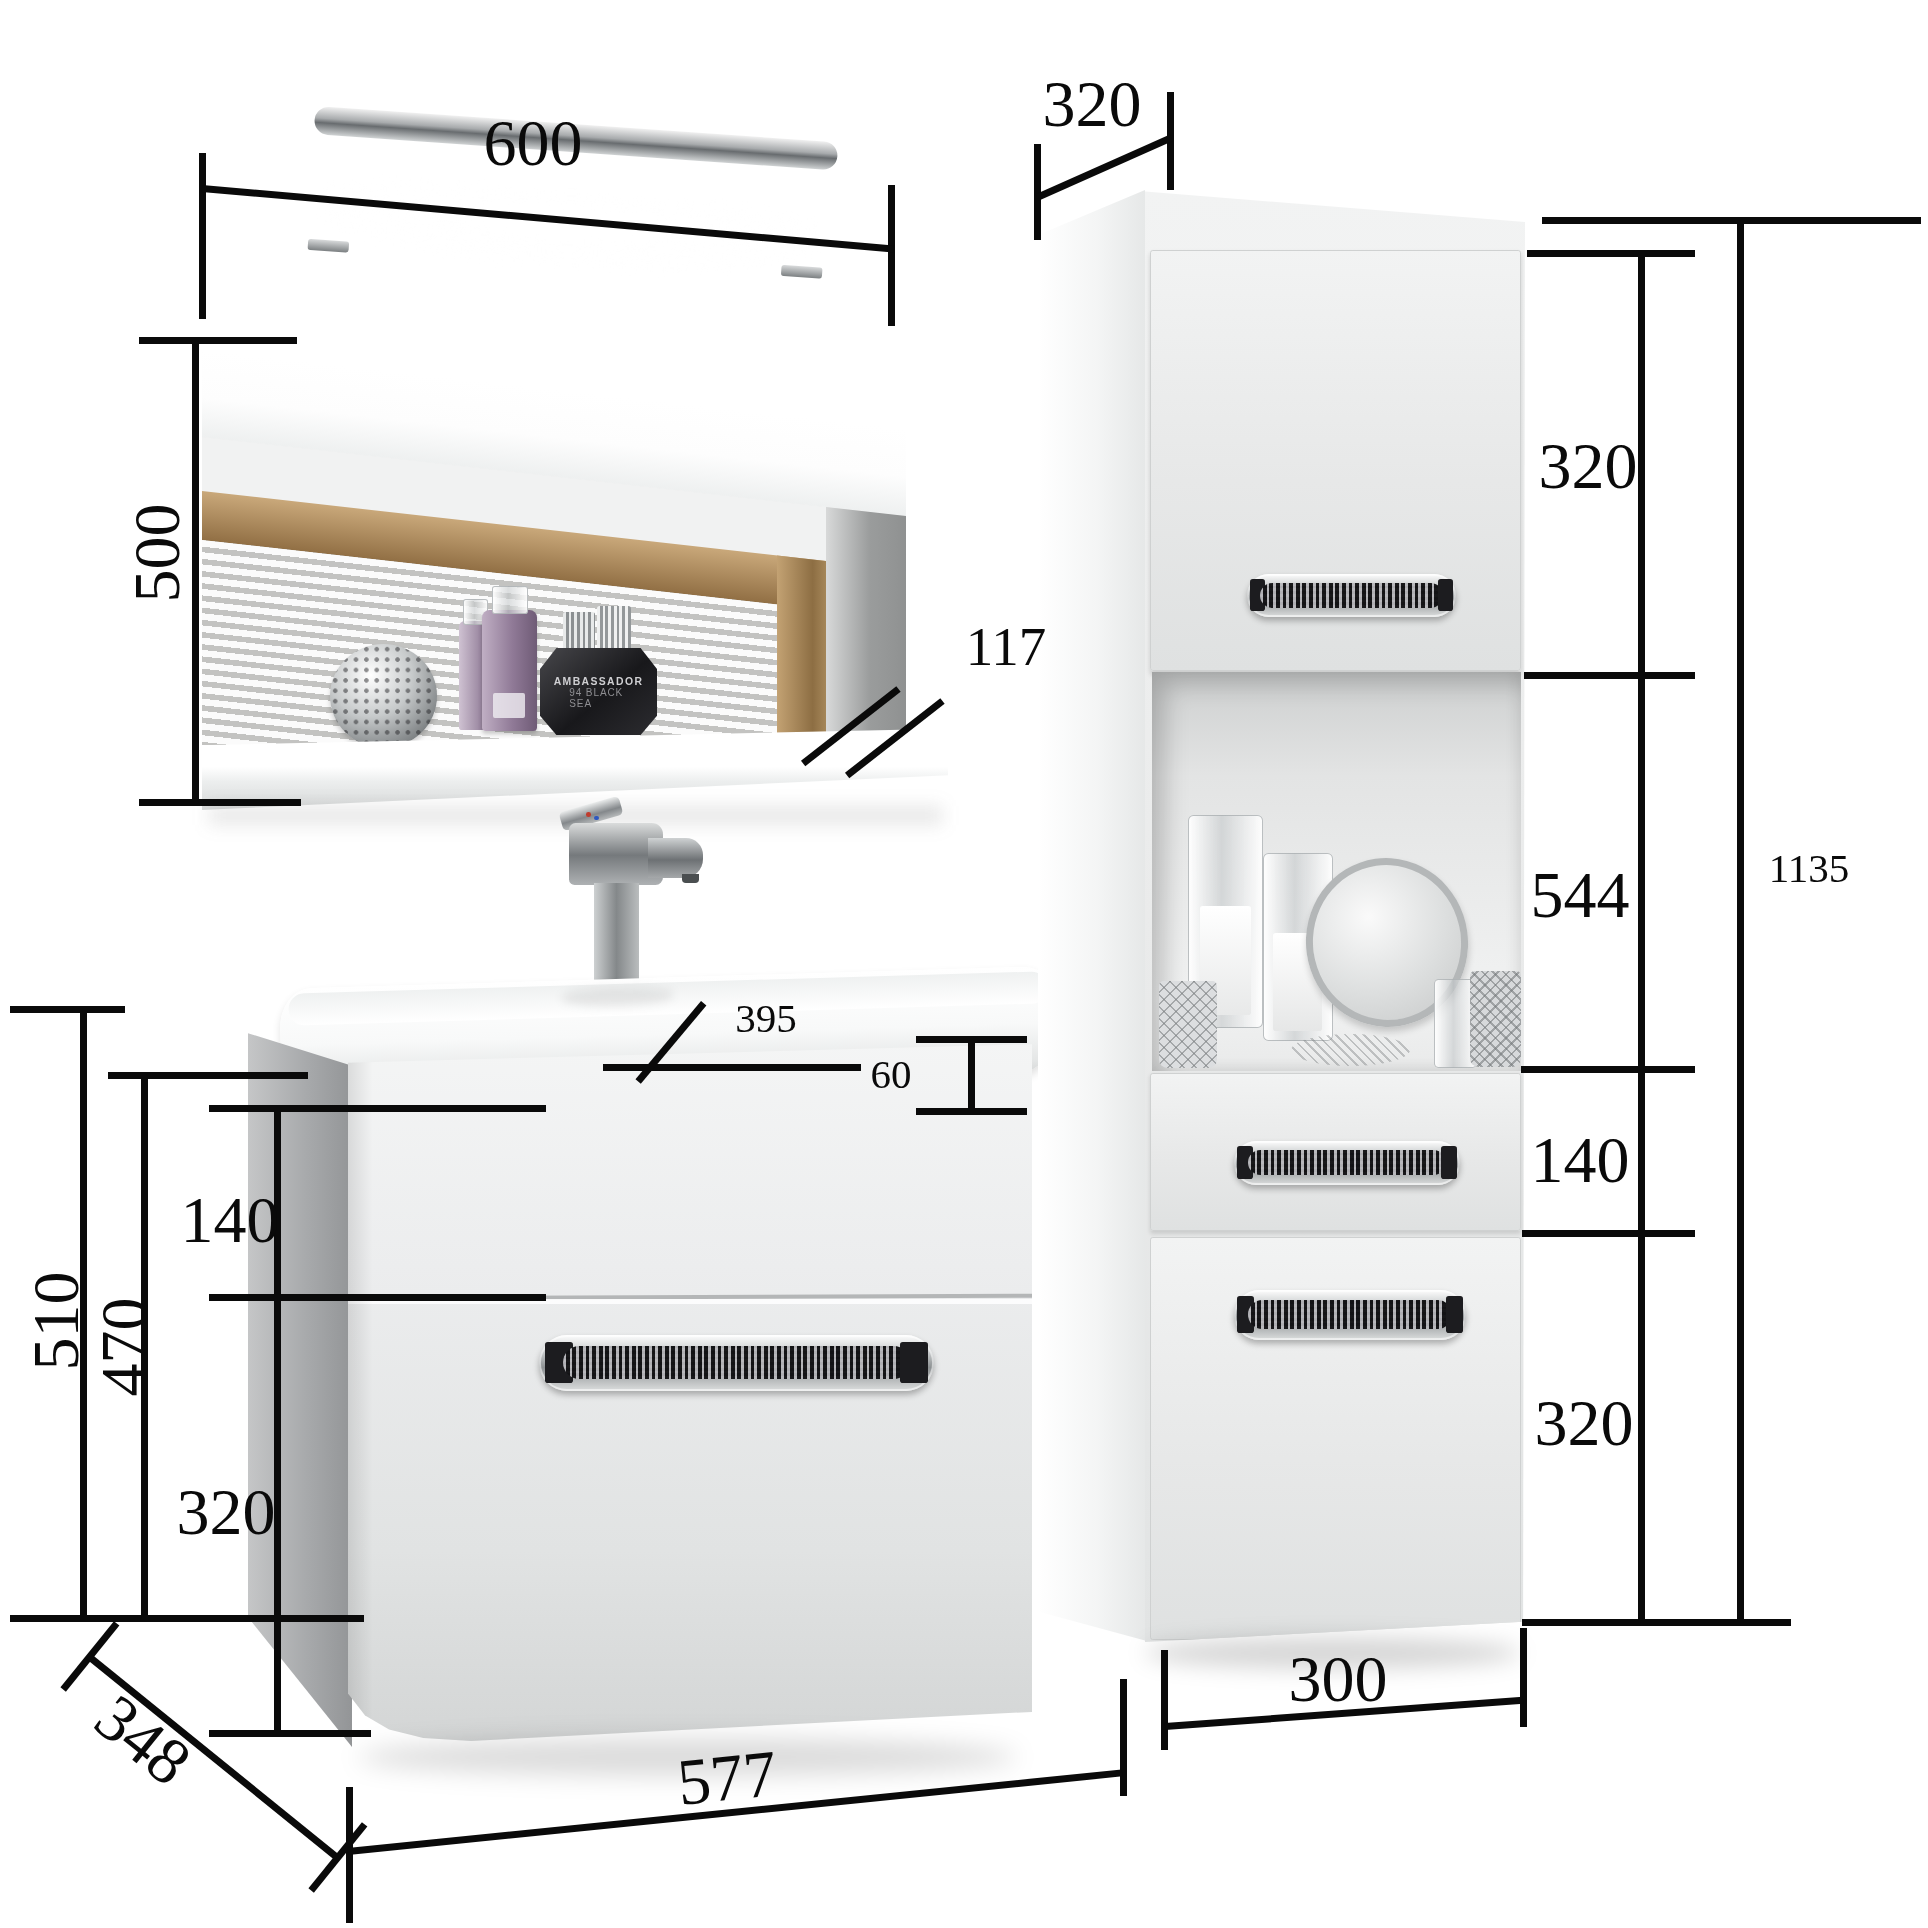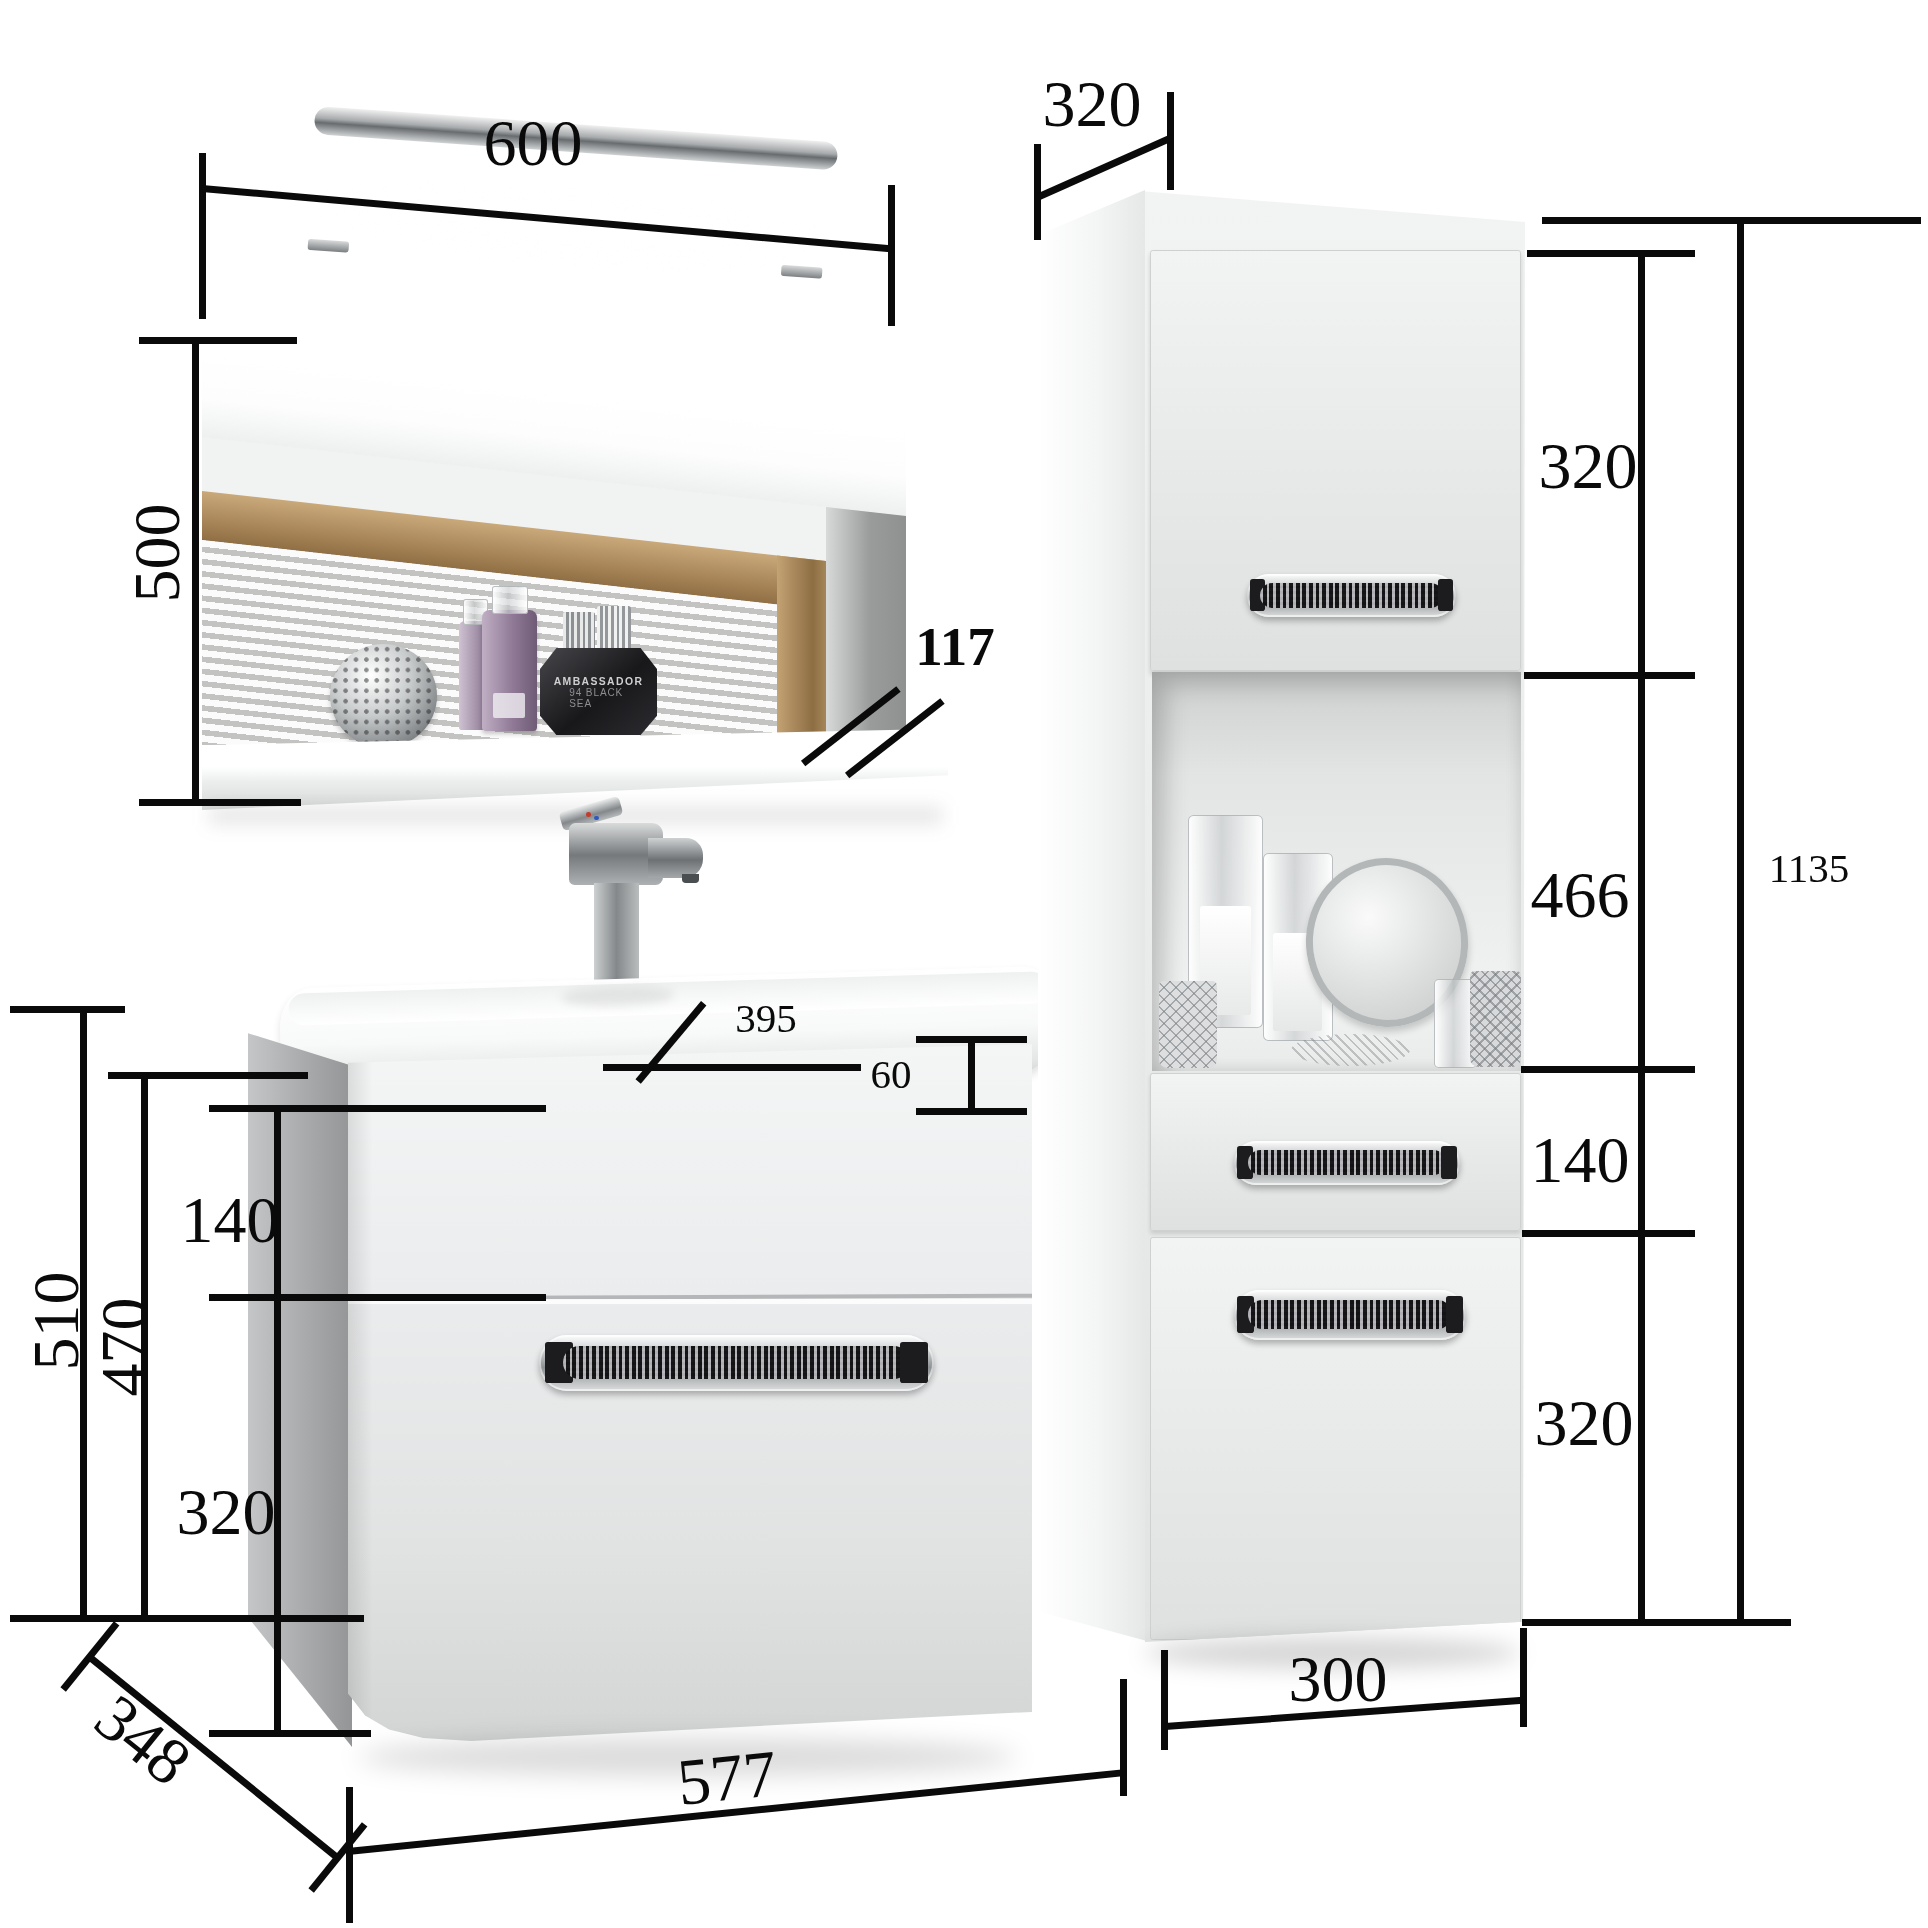--- a/index.html
+++ b/index.html
@@ -249,24 +249,24 @@
   <div class="hl" style="left:63px;top:1686px;width:85px;transform:rotate(-51deg);"></div>
   <div class="hl" style="left:311px;top:1887px;width:85px;transform:rotate(-51deg);"></div>
   <div class="hl" style="left:89px;top:1653px;width:319px;transform:rotate(39deg);"></div>
 
   <div class="vl" style="left:346px;top:1787px;height:136px;"></div>
   <div class="vl" style="left:1120px;top:1679px;height:117px;"></div>
   <div class="hl" style="left:348px;top:1848px;width:778px;transform:rotate(-5.8deg);"></div>
 
   <div class="lbl" style="left:533px;top:131px;margin-top:12px;">600</div>
   <div class="lbl r90" style="left:157px;top:553px;">500</div>
-  <div class="lbl xs" style="left:955px;top:646px;font-weight:bold;">117</div>
+  <div class="lbl xs" style="left:1006px;top:646px;">117</div>
   <div class="lbl" style="left:1092px;top:104px;">320</div>
   <div class="lbl" style="left:1588px;top:466px;">320</div>
-  <div class="lbl" style="left:1580px;top:895px;">466</div>
+  <div class="lbl" style="left:1580px;top:895px;">544</div>
   <div class="lbl sm" style="left:1809px;top:868px;">1135</div>
   <div class="lbl" style="left:1580px;top:1160px;">140</div>
   <div class="lbl" style="left:1584px;top:1423px;">320</div>
   <div class="lbl" style="left:1338px;top:1679px;">300</div>
   <div class="lbl sm" style="left:766px;top:1018px;">395</div>
   <div class="lbl sm" style="left:891px;top:1074px;">60</div>
   <div class="lbl" style="left:230px;top:1220px;">140</div>
   <div class="lbl r90" style="left:124px;top:1347px;">470</div>
   <div class="lbl r90" style="left:56px;top:1321px;">510</div>
   <div class="lbl" style="left:226px;top:1512px;">320</div>

